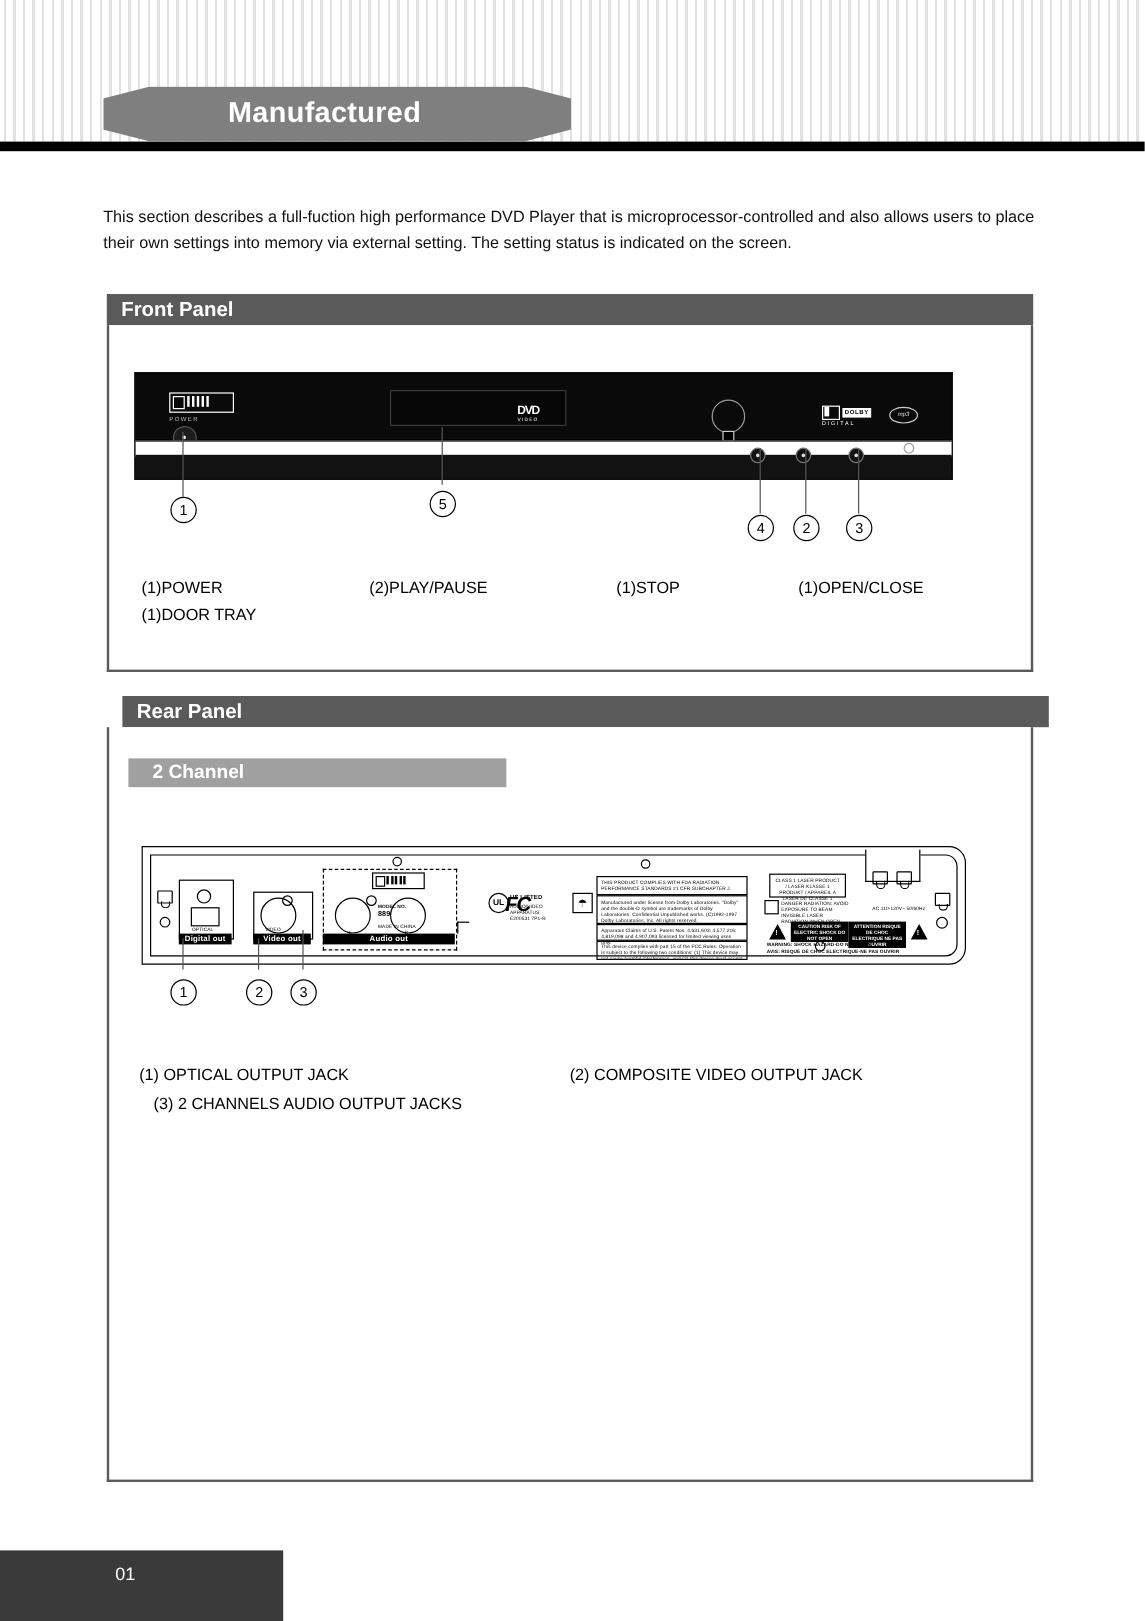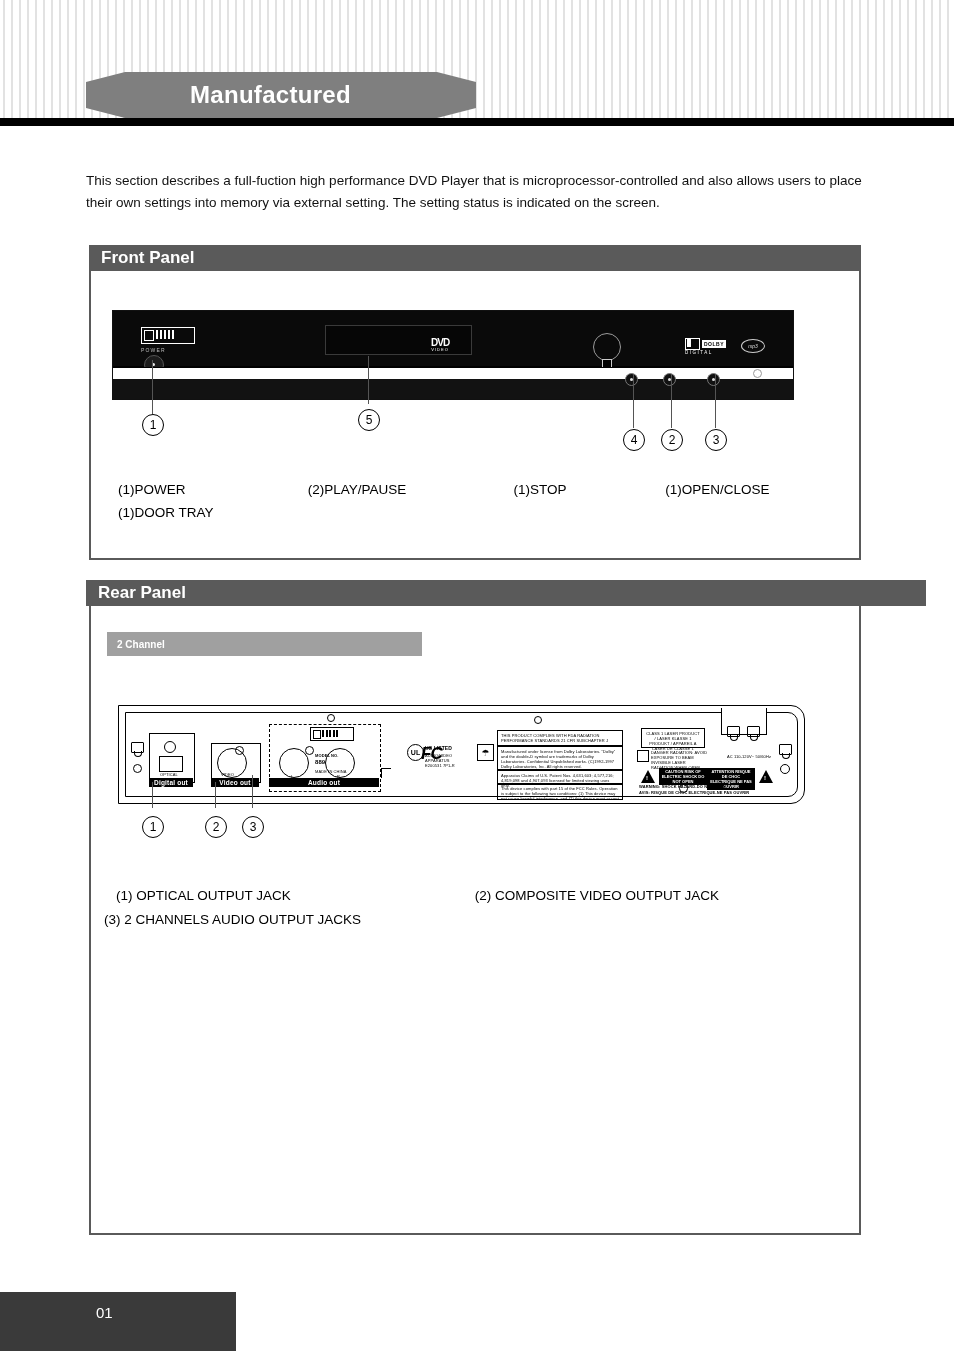--- a/index.html
+++ b/index.html
@@ -47,21 +47,21 @@
     position:absolute;border:2px solid #5a5a5a;border-top:none;background:#fff;
   }
 
   
   #front-header{left:89px;top:245px;width:772px;}
   #front-box{left:89px;top:271px;width:768px;height:287px;}
 
   .sub-bar{
     position:absolute;height:24px;background:#a0a0a0;display:flex;align-items:center;
   }
-  .sub-bar span{color:#fff;font-size:10px;font-weight:bold;margin-left:10px;}
+  .sub-bar span{color:#fff;font-size:16px;font-weight:bold;margin-left:20px;}
 
   
   .fp-device{
     position:absolute;left:112px;top:310px;width:680px;height:88px;
     background:#000;border:1px solid #111;
   }
   .fp-top{position:absolute;left:0;top:0;width:100%;height:55px;background:#0a0a0a;}
   .fp-logo{
     position:absolute;left:28px;top:16px;width:52px;height:15px;
     border:1.5px solid #fff;display:flex;
@@ -131,21 +131,21 @@
     position:absolute;width:20px;height:20px;border-radius:50%;
     border:1.3px solid #000;background:#fff;color:#000;
     font-size:12px;display:flex;align-items:center;justify-content:center;
   }
   .leader{position:absolute;width:1px;background:#555;}
 
   
   .legend{position:absolute;font-size:13.5px;line-height:23px;color:#000;}
 
   
-  #rear-header{left:86px;top:580px;width:840px;}
+  #rear-header{left:102px;top:580px;width:772px;}
   #rear-box{left:89px;top:606px;width:768px;height:627px;}
   #rear-sub{left:107px;top:632px;width:315px;}
 
   
   .rp-device{
     position:absolute;left:118px;top:705px;width:685px;height:97px;
     border:1.5px solid #000;background:#fff;
     border-radius:0 14px 14px 0;
   }
   .rp-inner{
@@ -387,19 +387,19 @@
 <div class="leader" style="left:215px;top:782px;height:26px;"></div>
 <div class="callout" style="left:205px;top:816px;">2</div>
 
 <div class="leader" style="left:252px;top:775px;height:33px;"></div>
 <div class="callout" style="left:242px;top:816px;">3</div>
 
 <div class="legend" style="left:116px;top:884px;">
   <span style="display:inline-block;width:355px;">(1) OPTICAL  OUTPUT  JACK</span>
   <span>(2) COMPOSITE  VIDEO  OUTPUT  JACK</span>
 </div>
-<div class="legend" style="left:104px;top:908px;">
+<div class="legend" style="left:128px;top:908px;">
   <span>(3) 2 CHANNELS  AUDIO  OUTPUT  JACKS</span>
 </div>
 
 <div class="footer">
   <span>01</span>
 </div>
 
 </body></html>

